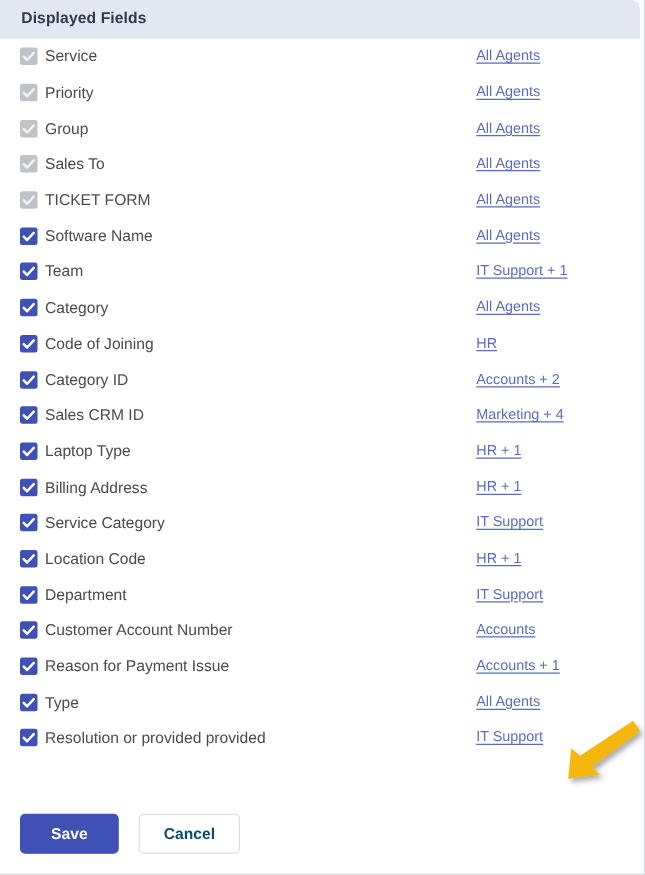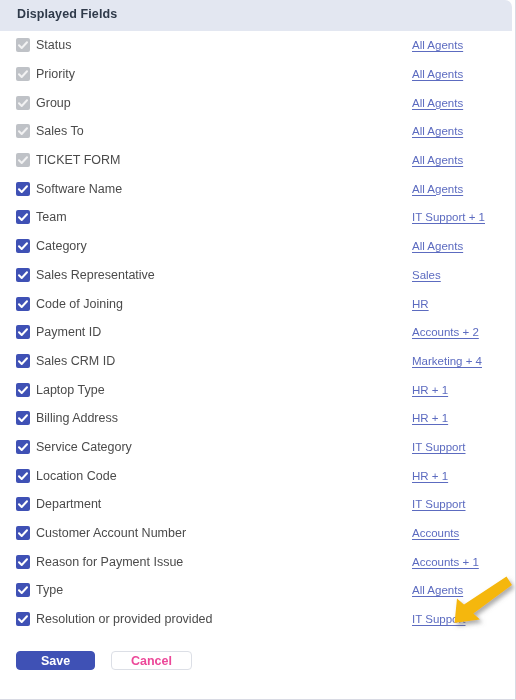--- a/index.html
+++ b/index.html
@@ -83,21 +83,21 @@
     left: 36px;
     top: 50%;
     transform: translateY(-50%);
     font-size: 12.5px;
     color: #4b4b4b;
     white-space: nowrap;
   }
 
   .agent-link {
     position: absolute;
-    left: 412px;
+    left: 381px;
     top: 50%;
     transform: translateY(-50%);
     font-size: 11.5px;
     color: #5c6bc0;
     text-decoration: underline;
     text-underline-offset: 2px;
     white-space: nowrap;
     cursor: pointer;
   }
 
@@ -105,21 +105,21 @@
   #footer {
     position: absolute;
     left: 0;
     bottom: 8px;
     width: 516px;
     height: 40px;
   }
   .btn {
     position: absolute;
     top: 0;
-    height: 19px;
+    height: 32px;
     border-radius: 4px;
     font-size: 12.5px;
     font-weight: bold;
     display: flex;
     align-items: center;
     justify-content: center;
     box-sizing: border-box;
     cursor: pointer;
     user-select: none;
   }
@@ -127,21 +127,21 @@
     left: 16px;
     width: 79px;
     background: #3f51b5;
     color: #ffffff;
     border: 1px solid #3f51b5;
   }
   #cancel-btn {
     left: 111px;
     width: 81px;
     background: #ffffff;
-    color: #ec4899;
+    color: #0c4a6e;
     border: 1px solid #dcdfe6;
   }
 
   
   #arrow-annotation {
     position: absolute;
     left: 452px;
     top: 573px;
     width: 64px;
     height: 60px;
@@ -158,21 +158,21 @@
     <div class="title">Displayed Fields</div>
   </div>
 
   <div id="rows">
       <div class="field-row">
         <div class="cbox off">
           <svg viewBox="0 0 14 14">
             <path class="tick" d="M3 7.3 L5.7 10 L11 4.3"></path>
           </svg>
         </div>
-        <div class="field-label">Status</div>
+        <div class="field-label">Service</div>
         <div class="agent-link">All Agents</div>
       </div>
       <div class="field-row">
         <div class="cbox off">
           <svg viewBox="0 0 14 14">
             <path class="tick" d="M3 7.3 L5.7 10 L11 4.3"></path>
           </svg>
         </div>
         <div class="field-label">Priority</div>
         <div class="agent-link">All Agents</div>
@@ -230,39 +230,30 @@
         </div>
         <div class="field-label">Category</div>
         <div class="agent-link">All Agents</div>
       </div>
       <div class="field-row">
         <div class="cbox on">
           <svg viewBox="0 0 14 14">
             <path class="tick" d="M3 7.3 L5.7 10 L11 4.3"></path>
           </svg>
         </div>
-        <div class="field-label">Sales Representative</div>
-        <div class="agent-link">Sales</div>
-      </div>
-      <div class="field-row">
-        <div class="cbox on">
-          <svg viewBox="0 0 14 14">
-            <path class="tick" d="M3 7.3 L5.7 10 L11 4.3"></path>
-          </svg>
-        </div>
         <div class="field-label">Code of Joining</div>
         <div class="agent-link">HR</div>
       </div>
       <div class="field-row">
         <div class="cbox on">
           <svg viewBox="0 0 14 14">
             <path class="tick" d="M3 7.3 L5.7 10 L11 4.3"></path>
           </svg>
         </div>
-        <div class="field-label">Payment ID</div>
+        <div class="field-label">Category ID</div>
         <div class="agent-link">Accounts + 2</div>
       </div>
       <div class="field-row">
         <div class="cbox on">
           <svg viewBox="0 0 14 14">
             <path class="tick" d="M3 7.3 L5.7 10 L11 4.3"></path>
           </svg>
         </div>
         <div class="field-label">Sales CRM ID</div>
         <div class="agent-link">Marketing + 4</div>

